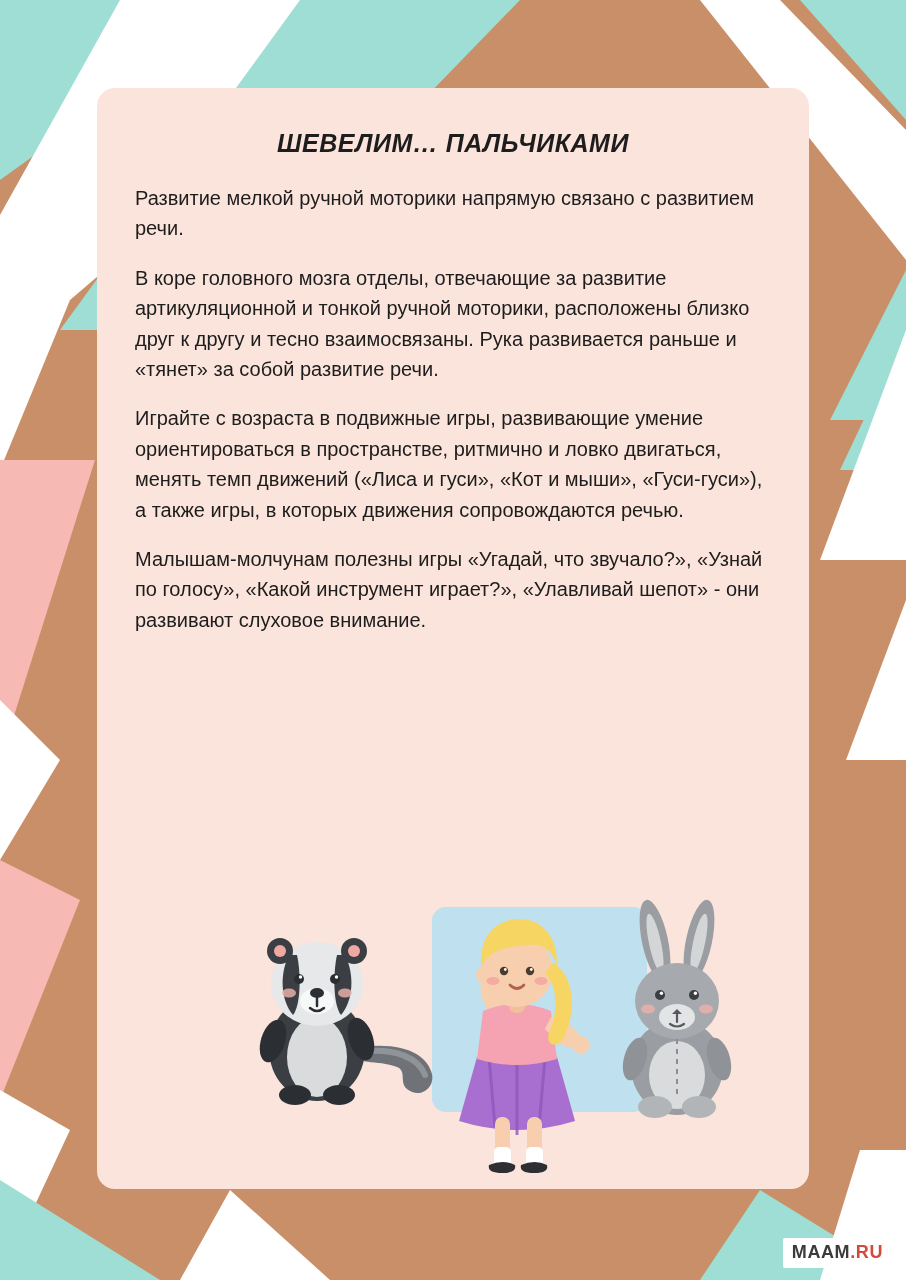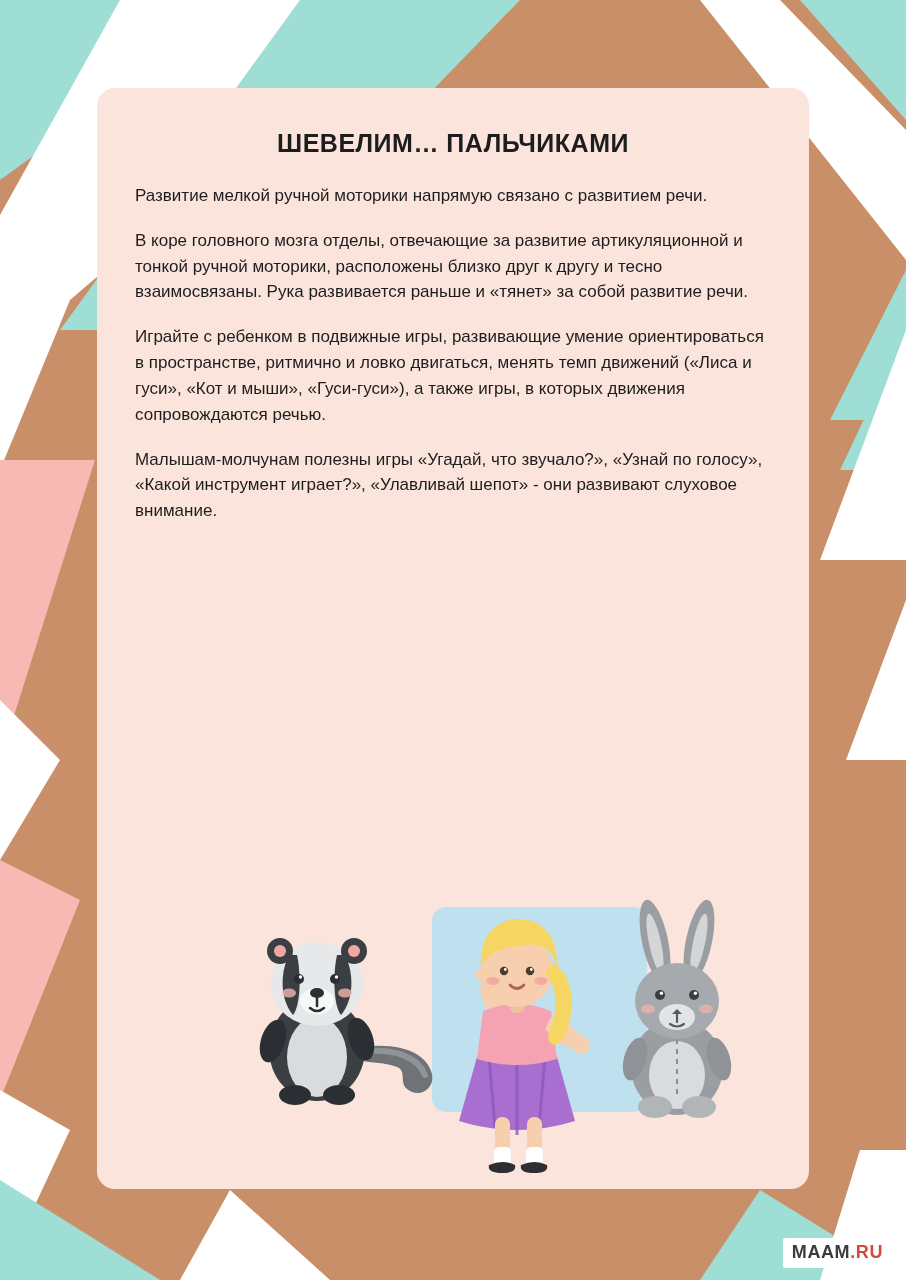--- a/index.html
+++ b/index.html
@@ -38,28 +38,29 @@
   .title {
     position: absolute;
     left: 0;
     right: 0;
     top: 41px;
     text-align: center;
     font-size: 25px;
     font-weight: bold;
     letter-spacing: 0.5px;
     color: #1d1d1d;
+    font-style: italic;
   }
 
   .body-text {
     position: absolute;
     left: 38px;
     top: 95px;
     width: 640px;
-    font-size: 17px;
+    font-size: 20px;
     line-height: 1.52;
     color: #1d1d1d;
   }
   .body-text p {
     margin: 0 0 19px 0;
   }
 
   
   .illus {
     position: absolute;
@@ -119,21 +120,21 @@
     </svg>
   </div>
 
   <div class="card">
 
     <div class="title">ШЕВЕЛИМ… ПАЛЬЧИКАМИ</div>
 
     <div class="body-text">
       <p>Развитие мелкой ручной моторики напрямую связано с развитием речи.</p>
       <p>В коре головного мозга отделы, отвечающие за развитие артикуляционной и тонкой ручной моторики, расположены близко друг к другу и тесно взаимосвязаны. Рука развивается раньше и «тянет» за собой развитие речи.</p>
-      <p>Играйте с ребенком в подвижные игры, развивающие умение ориентироваться в пространстве, ритмично и ловко двигаться, менять темп движений («Лиса и гуси», «Кот и мыши», «Гуси-гуси»), а также игры, в которых движения сопровождаются речью.</p>
+      <p>Играйте с возраста в подвижные игры, развивающие умение ориентироваться в пространстве, ритмично и ловко двигаться, менять темп движений («Лиса и гуси», «Кот и мыши», «Гуси-гуси»), а также игры, в которых движения сопровождаются речью.</p>
       <p>Малышам-молчунам полезны игры «Угадай, что звучало?», «Узнай по голосу», «Какой инструмент играет?», «Улавливай шепот» - они развивают слуховое внимание.</p>
     </div>
 
     <div class="illus">
       <svg viewBox="0 0 580 300" preserveAspectRatio="xMidYMax meet" aria-hidden="true">
 
         <rect x="205" y="18" width="215" height="205" rx="14" fill="#bfe0ef"></rect>
 
         <g>
 

